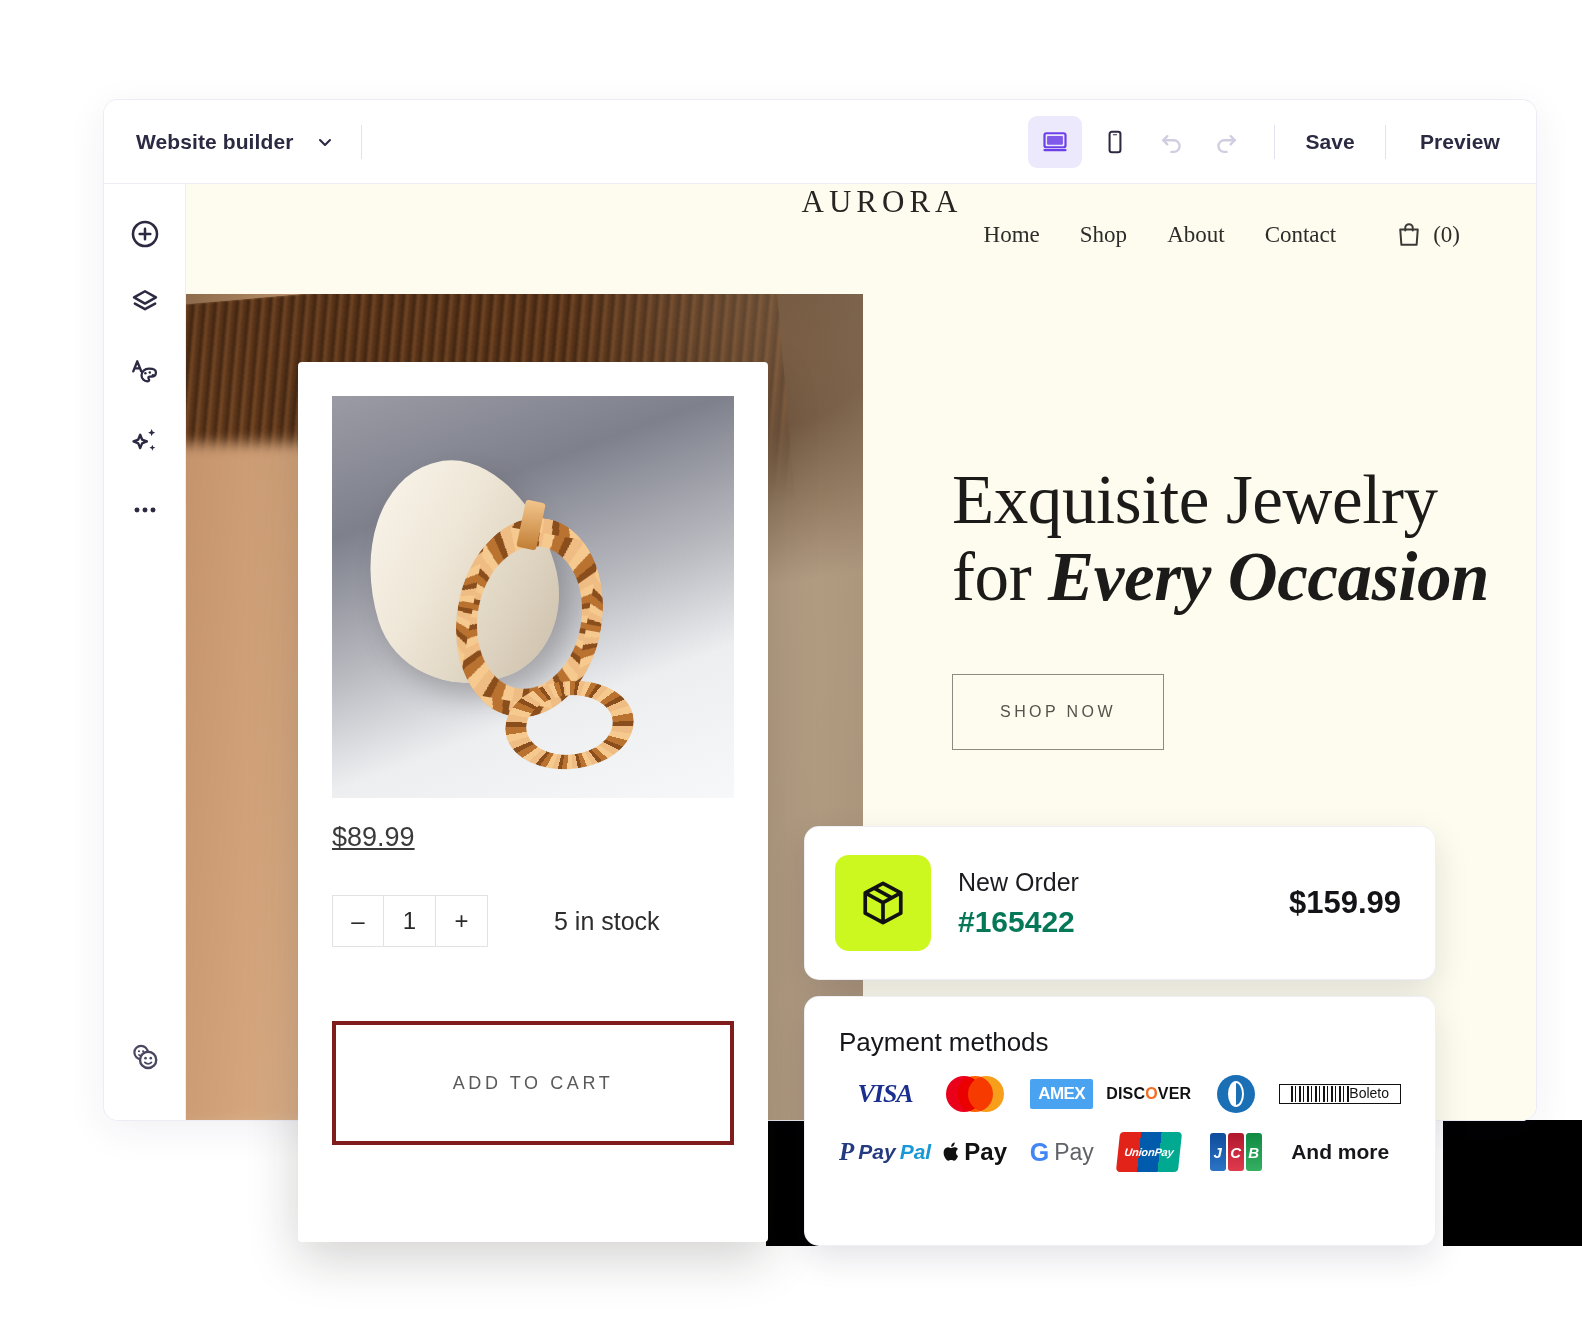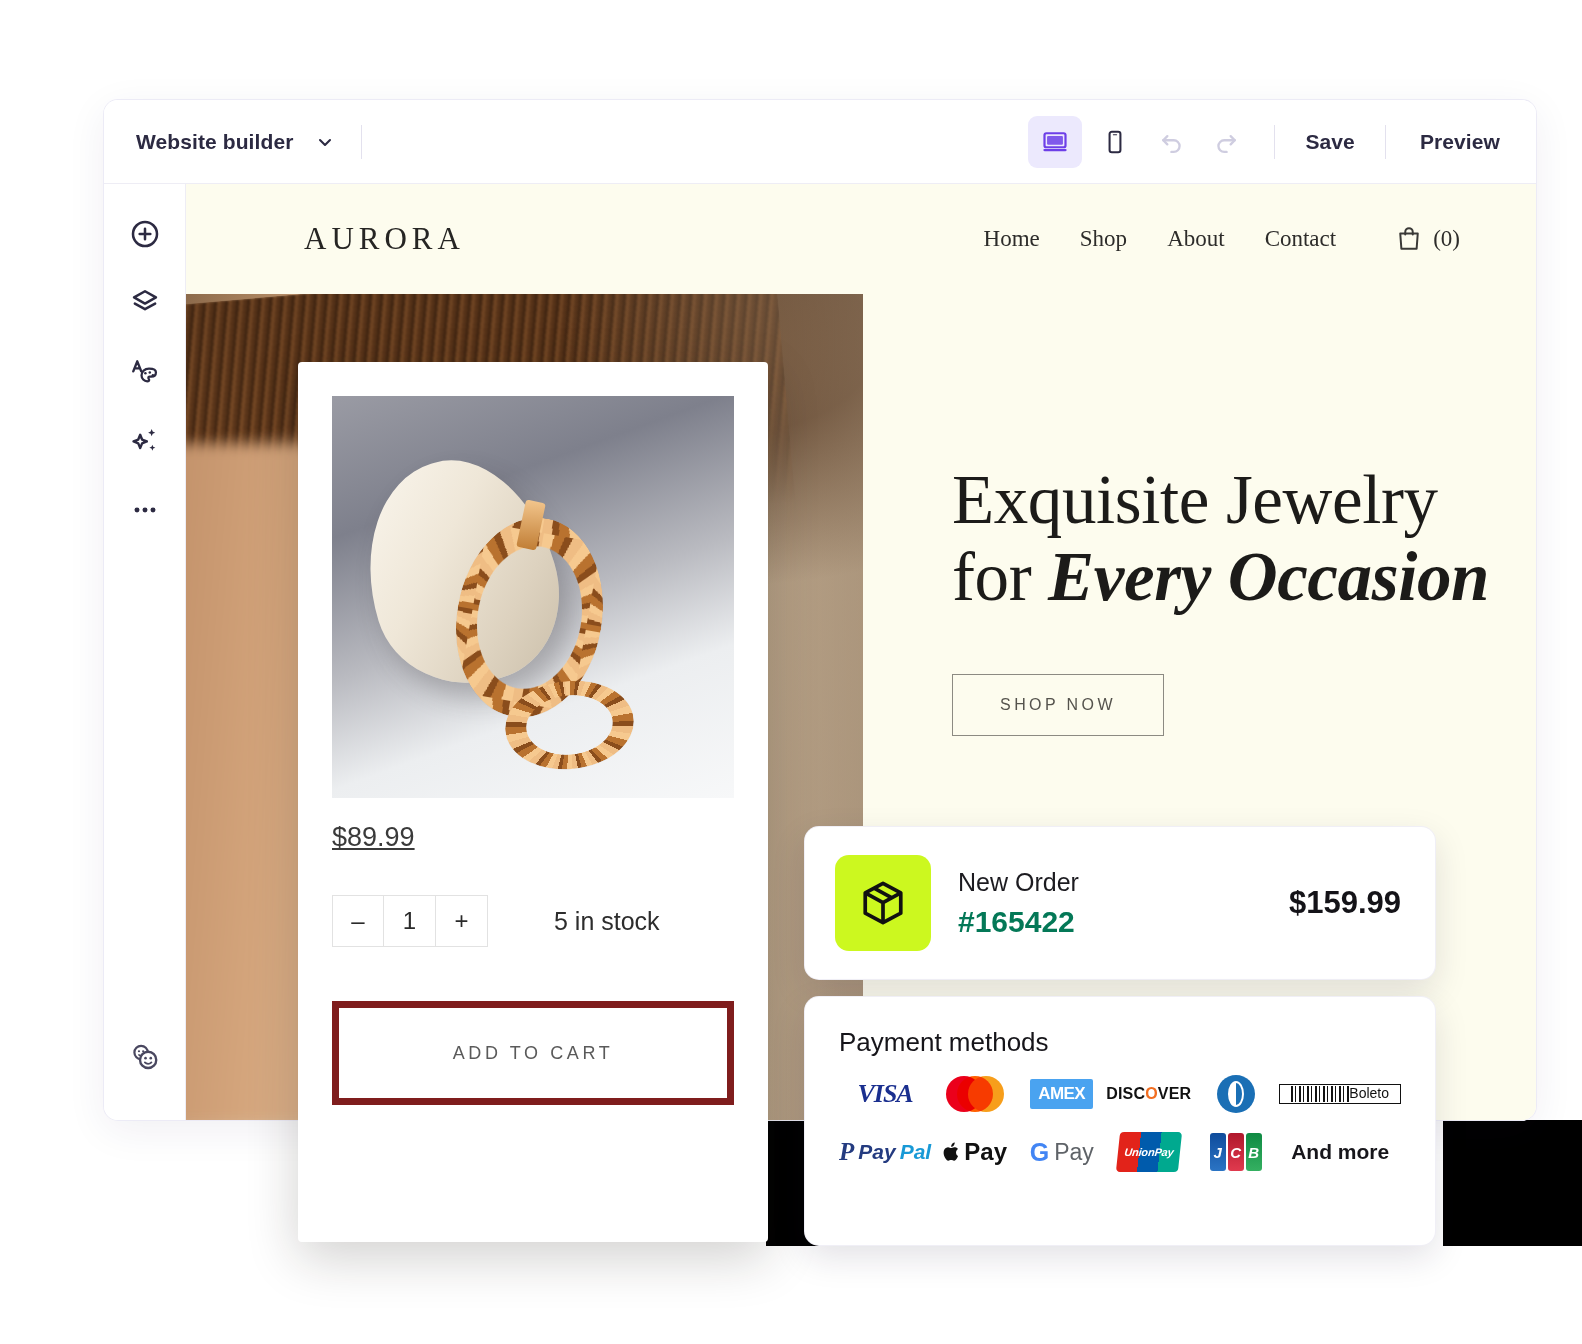--- a/index.html
+++ b/index.html
@@ -72,21 +72,21 @@
     cursor:pointer; border-radius:8px;
   }
   .rail-bottom{ position:absolute; bottom:22px; left:13px; }
 
   
   .canvas{ flex:1; position:relative; background:#fdfcee; overflow:hidden; }
 
   
   .site-header{
     height:110px; display:flex; align-items:center;
-    padding:0 76px 0 118px; position:relative; z-index:3;
+    padding:0 76px 0 118px; position:relative; z-index:3;flex-direction:column;
   }
   .brand{
     font-family:"Liberation Serif", serif;
     font-size:31px; letter-spacing:5px; color:#262523;
   }
   .site-nav{ margin-left:auto; display:flex; align-items:center; gap:40px; }
   .nav-link{
     font-family:"Liberation Serif", serif;
     font-size:23px; color:#2d2c2a; cursor:pointer; white-space:nowrap;
   }
@@ -130,21 +130,21 @@
   
   .hero-text{
     position:absolute; left:766px; top:278px; width:600px; z-index:2;
   }
   .hero-h1{
     font-family:"Liberation Serif", serif;
     font-size:69px; line-height:1.12; color:#1c1b19; letter-spacing:-.4px;
   }
   .hero-h1 .em{ font-weight:bold; font-style:italic; }
   .shop-now{
-    margin-top:57px; width:212px; height:62px;
+    margin-top:57px; width:212px; height:76px;
     border:1px solid #8c8a82; background:transparent;
     display:flex; align-items:center; justify-content:center;
     font-size:16px; letter-spacing:3.4px; color:#55534d; cursor:pointer;
   }
 
   
   .product-card{
     position:absolute; left:298px; top:362px; width:470px; height:880px;
     background:#fff; border-radius:4px;
     box-shadow:0 16px 52px rgba(30,25,20,.20);
@@ -199,22 +199,22 @@
   .step-cell{
     width:52px; height:52px; border:1px solid #e2e2e2;
     display:flex; align-items:center; justify-content:center;
     font-size:24px; color:#2a2a2a; cursor:pointer; background:#fff;
   }
   .step-cell + .step-cell{ border-left:none; }
   .stock{
     margin-left:66px; font-size:25px; color:#2d2d2d;
   }
   .add-cart{
-    margin-top:54px; width:402px; height:104px;
-    border:7px solid #7f1d1d; background:transparent;
+    margin-top:74px; width:402px; height:124px;
+    border:4px solid #7f1d1d; background:transparent;
     display:flex; align-items:center; justify-content:center;
     font-size:18px; letter-spacing:3.6px; color:#5a5a5a; cursor:pointer;
   }
 
   
   .order-card{
     position:absolute; left:805px; top:827px; width:630px; height:152px;
     background:#fff; border-radius:14px;
     box-shadow:0 0 0 1px #f0eff6, 0 12px 34px rgba(30,25,55,.13);
     display:flex; align-items:center; padding:0 34px 0 30px; z-index:30;

